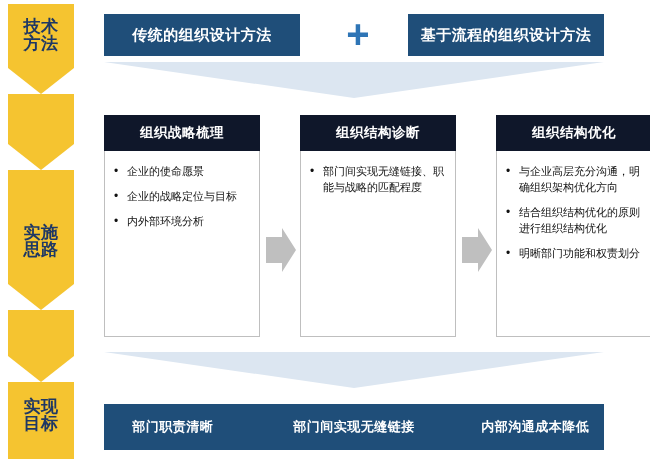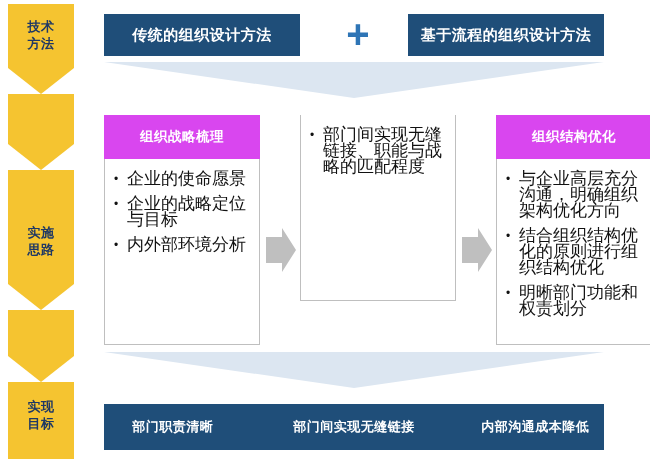--- a/index.html
+++ b/index.html
@@ -27,21 +27,21 @@
     width: 66px;
     height: 455px;
     background: #F5C430;
   }
   .left-label {
     position: absolute;
     left: 8px;
     width: 66px;
     text-align: center;
     color: #1F3864;
-    font-size: 13px;
+    font-size: 17px;
     font-weight: bold;
     line-height: 17px;
     letter-spacing: 0.5px;
   }
   .left-label-1 { top: 18px; }
   .left-label-2 { top: 224px; }
   .left-label-3 { top: 398px; }
 
   .band-arrow {
     position: absolute;
@@ -119,22 +119,22 @@
     position: absolute;
     top: 115px;
     width: 156px;
   }
   .col-1 { left: 104px; }
   .col-2 { left: 300px; }
   .col-3 { left: 496px; }
 
   .col-head {
     width: 100%;
-    height: 44px;
-    background: #d946ef;
+    height: 36px;
+    background: #0f172a;
     color: #ffffff;
     font-size: 13.5px;
     font-weight: bold;
     display: flex;
     align-items: center;
     justify-content: center;
     letter-spacing: 0.5px;
     box-sizing: border-box;
   }
   .col-body {
@@ -148,21 +148,21 @@
   }
   .col-body ul {
     list-style: none;
     margin: 0;
     padding: 0;
   }
   .col-body li {
     position: relative;
     padding-left: 16px;
     margin-bottom: 9px;
-    font-size: 17px;
+    font-size: 11px;
     line-height: 16px;
     color: #111111;
   }
   .col-body li::before {
     content: "\2022";
     position: absolute;
     left: 3px;
     top: 0;
     color: #111111;
     font-size: 12px;
@@ -256,20 +256,21 @@
     </div>
   </div>
 
   <div class="grey-arrow grey-arrow-1">
     <svg width="30" height="44" viewBox="0 0 30 44" xmlns="http://www.w3.org/2000/svg">
       <polygon points="0,9 16,9 16,0 30,22 16,44 16,35 0,35" fill="#BFBFBF"></polygon>
     </svg>
   </div>
 
   <div class="col col-2">
+    <div class="col-head">组织结构诊断</div>
     <div class="col-body">
       <ul>
         <li>部门间实现无缝链接、职能与战略的匹配程度</li>
       </ul>
     </div>
   </div>
 
   <div class="grey-arrow grey-arrow-2">
     <svg width="30" height="44" viewBox="0 0 30 44" xmlns="http://www.w3.org/2000/svg">
       <polygon points="0,9 16,9 16,0 30,22 16,44 16,35 0,35" fill="#BFBFBF"></polygon>

